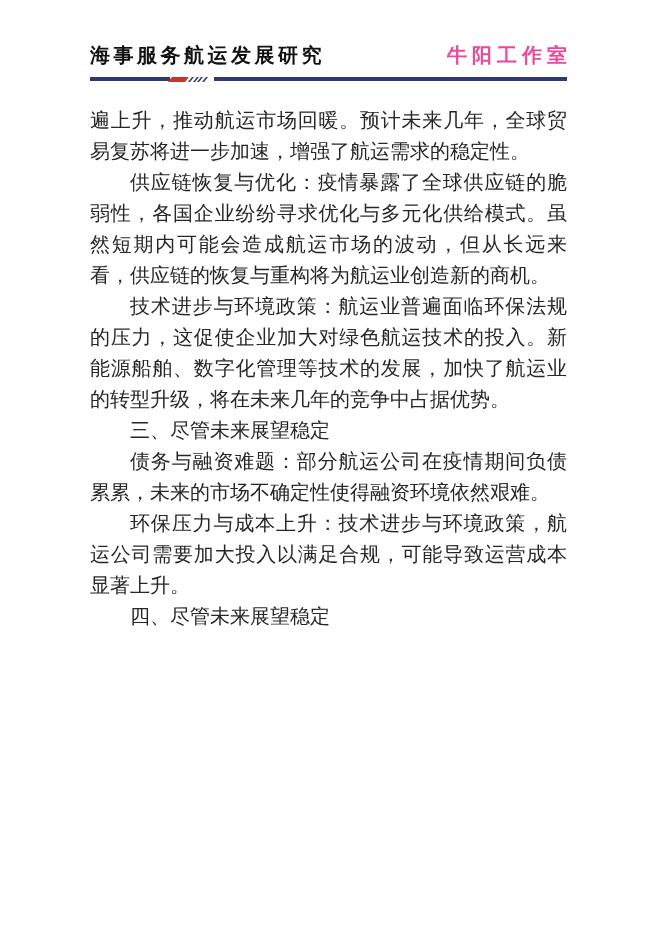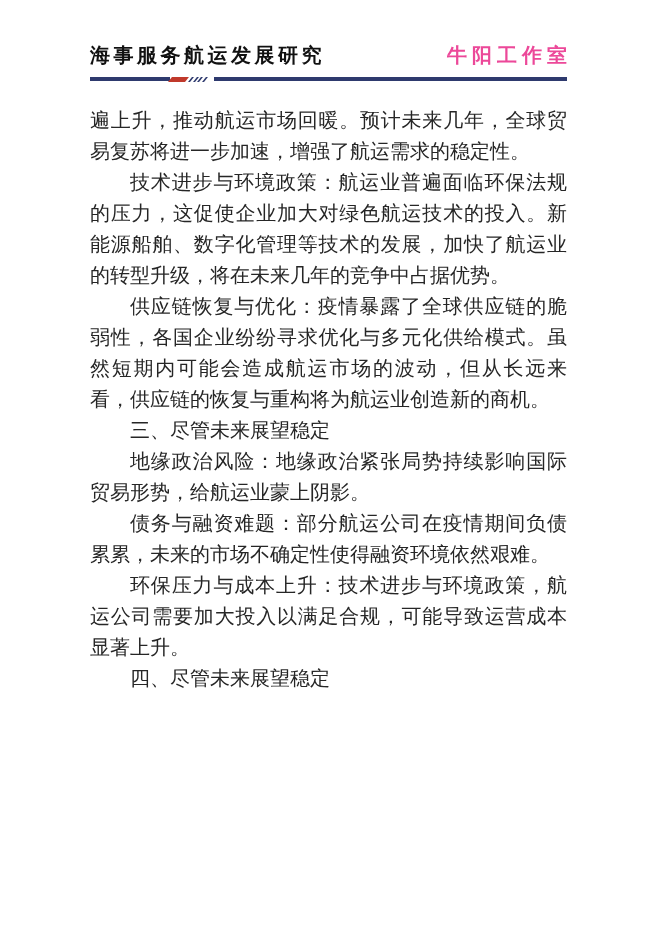--- a/index.html
+++ b/index.html
@@ -125,22 +125,21 @@
         <span class="rule-stripe"></span>
         <span class="rule-stripe"></span>
         <span class="rule-stripe"></span>
         <span class="rule-stripe"></span>
       </span>
     </div>
   </div>
 
   <div class="doc-body">
     <p class="para no-indent">遍上升，推动航运市场回暖。预计未来几年，全球贸易复苏将进一步加速，增强了航运需求的稳定性。</p>
+    <p class="para">供应链恢复与优化：疫情暴露了全球供应链的脆弱性，各国企业纷纷寻求优化与多元化供给模式。虽然短期内可能会造成航运市场的波动，但从长远来看，供应链的恢复与重构将为航运业创造新的商机。</p>
     <p class="para">技术进步与环境政策：航运业普遍面临环保法规的压力，这促使企业加大对绿色航运技术的投入。新能源船舶、数字化管理等技术的发展，加快了航运业的转型升级，将在未来几年的竞争中占据优势。</p>
-    <p class="para">供应链恢复与优化：疫情暴露了全球供应链的脆弱性，各国企业纷纷寻求优化与多元化供给模式。虽然短期内可能会造成航运市场的波动，但从长远来看，供应链的恢复与重构将为航运业创造新的商机。</p>
     <p class="para">三、尽管未来展望稳定</p>
-    <p class="para">地缘政治风险：地缘政治紧张局势持续影响国际贸易形势，给航运业蒙上阴影。</p>
     <p class="para">债务与融资难题：部分航运公司在疫情期间负债累累，未来的市场不确定性使得融资环境依然艰难。</p>
     <p class="para">环保压力与成本上升：技术进步与环境政策，航运公司需要加大投入以满足合规，可能导致运营成本显著上升。</p>
     <p class="para">四、尽管未来展望稳定</p>
   </div>
 
 </div>
 
 </body></html>

